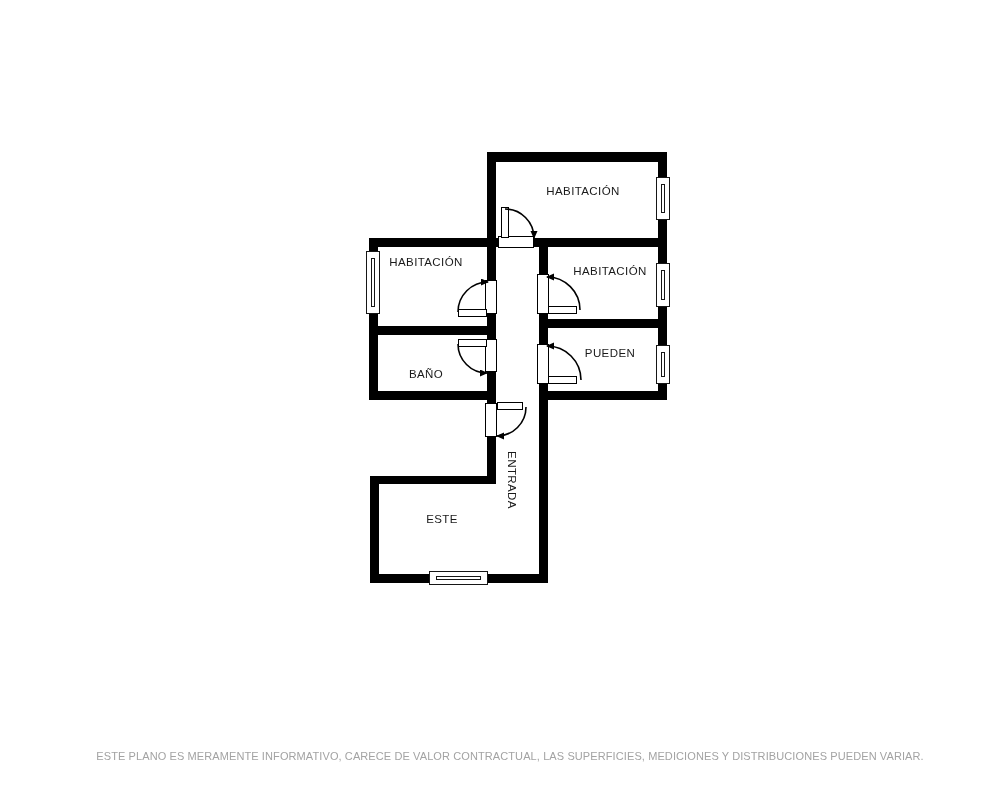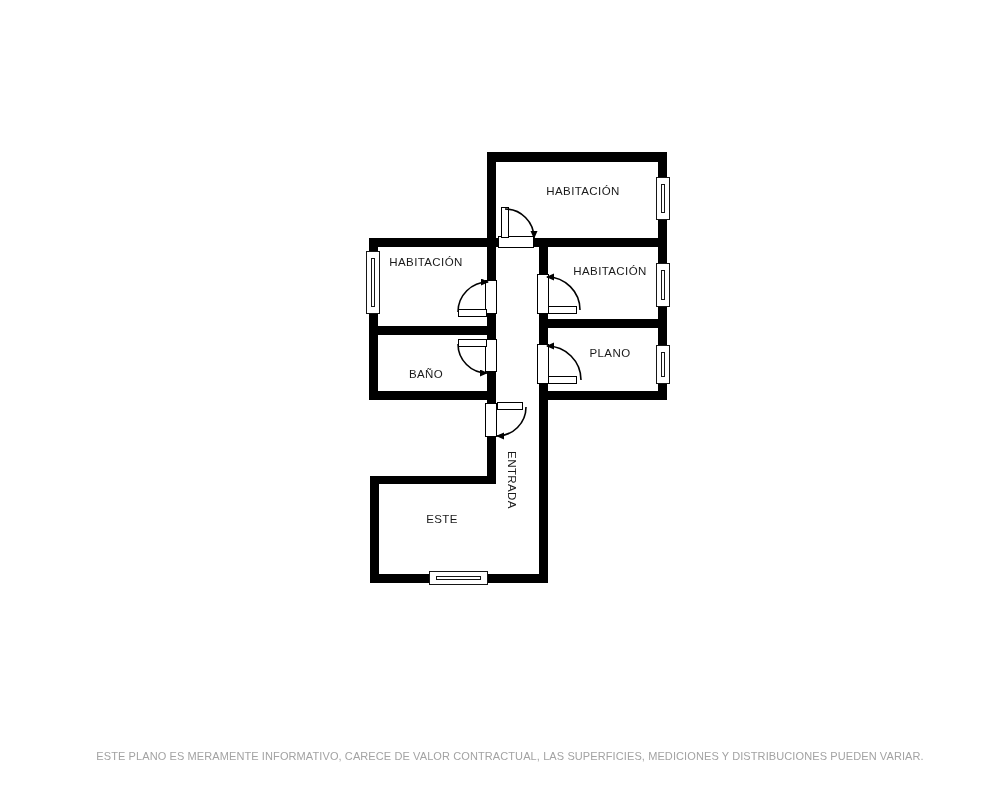--- a/index.html
+++ b/index.html
@@ -91,19 +91,19 @@
       <path d="M 526 407 A 29 29 0 0 1 497 436" marker-end="url(#arr)"></path>
       <path d="M 580 310 A 33 33 0 0 0 547 277" marker-end="url(#arr)"></path>
       <path d="M 581 380 A 34 34 0 0 0 547 346" marker-end="url(#arr)"></path>
     </g>
   </svg>
 
   <span class="lbl" style="left:583px;top:192px">HABITACIÓN</span>
   <span class="lbl" style="left:426px;top:263px">HABITACIÓN</span>
   <span class="lbl" style="left:610px;top:272px">HABITACIÓN</span>
   <span class="lbl" style="left:426px;top:375px">BAÑO</span>
-  <span class="lbl" style="left:610px;top:354px">PLANO</span>
+  <span class="lbl" style="left:610px;top:354px">PUEDEN</span>
   <span class="lbl" style="left:442px;top:520px">ESTE</span>
   <span class="lbl rot" style="left:511px;top:480px">ENTRADA</span>
 
 </div>
 
 <div class="disclaimer">ESTE PLANO ES MERAMENTE INFORMATIVO, CARECE DE VALOR CONTRACTUAL, LAS SUPERFICIES, MEDICIONES Y DISTRIBUCIONES PUEDEN VARIAR.</div>
 
 </body></html>

